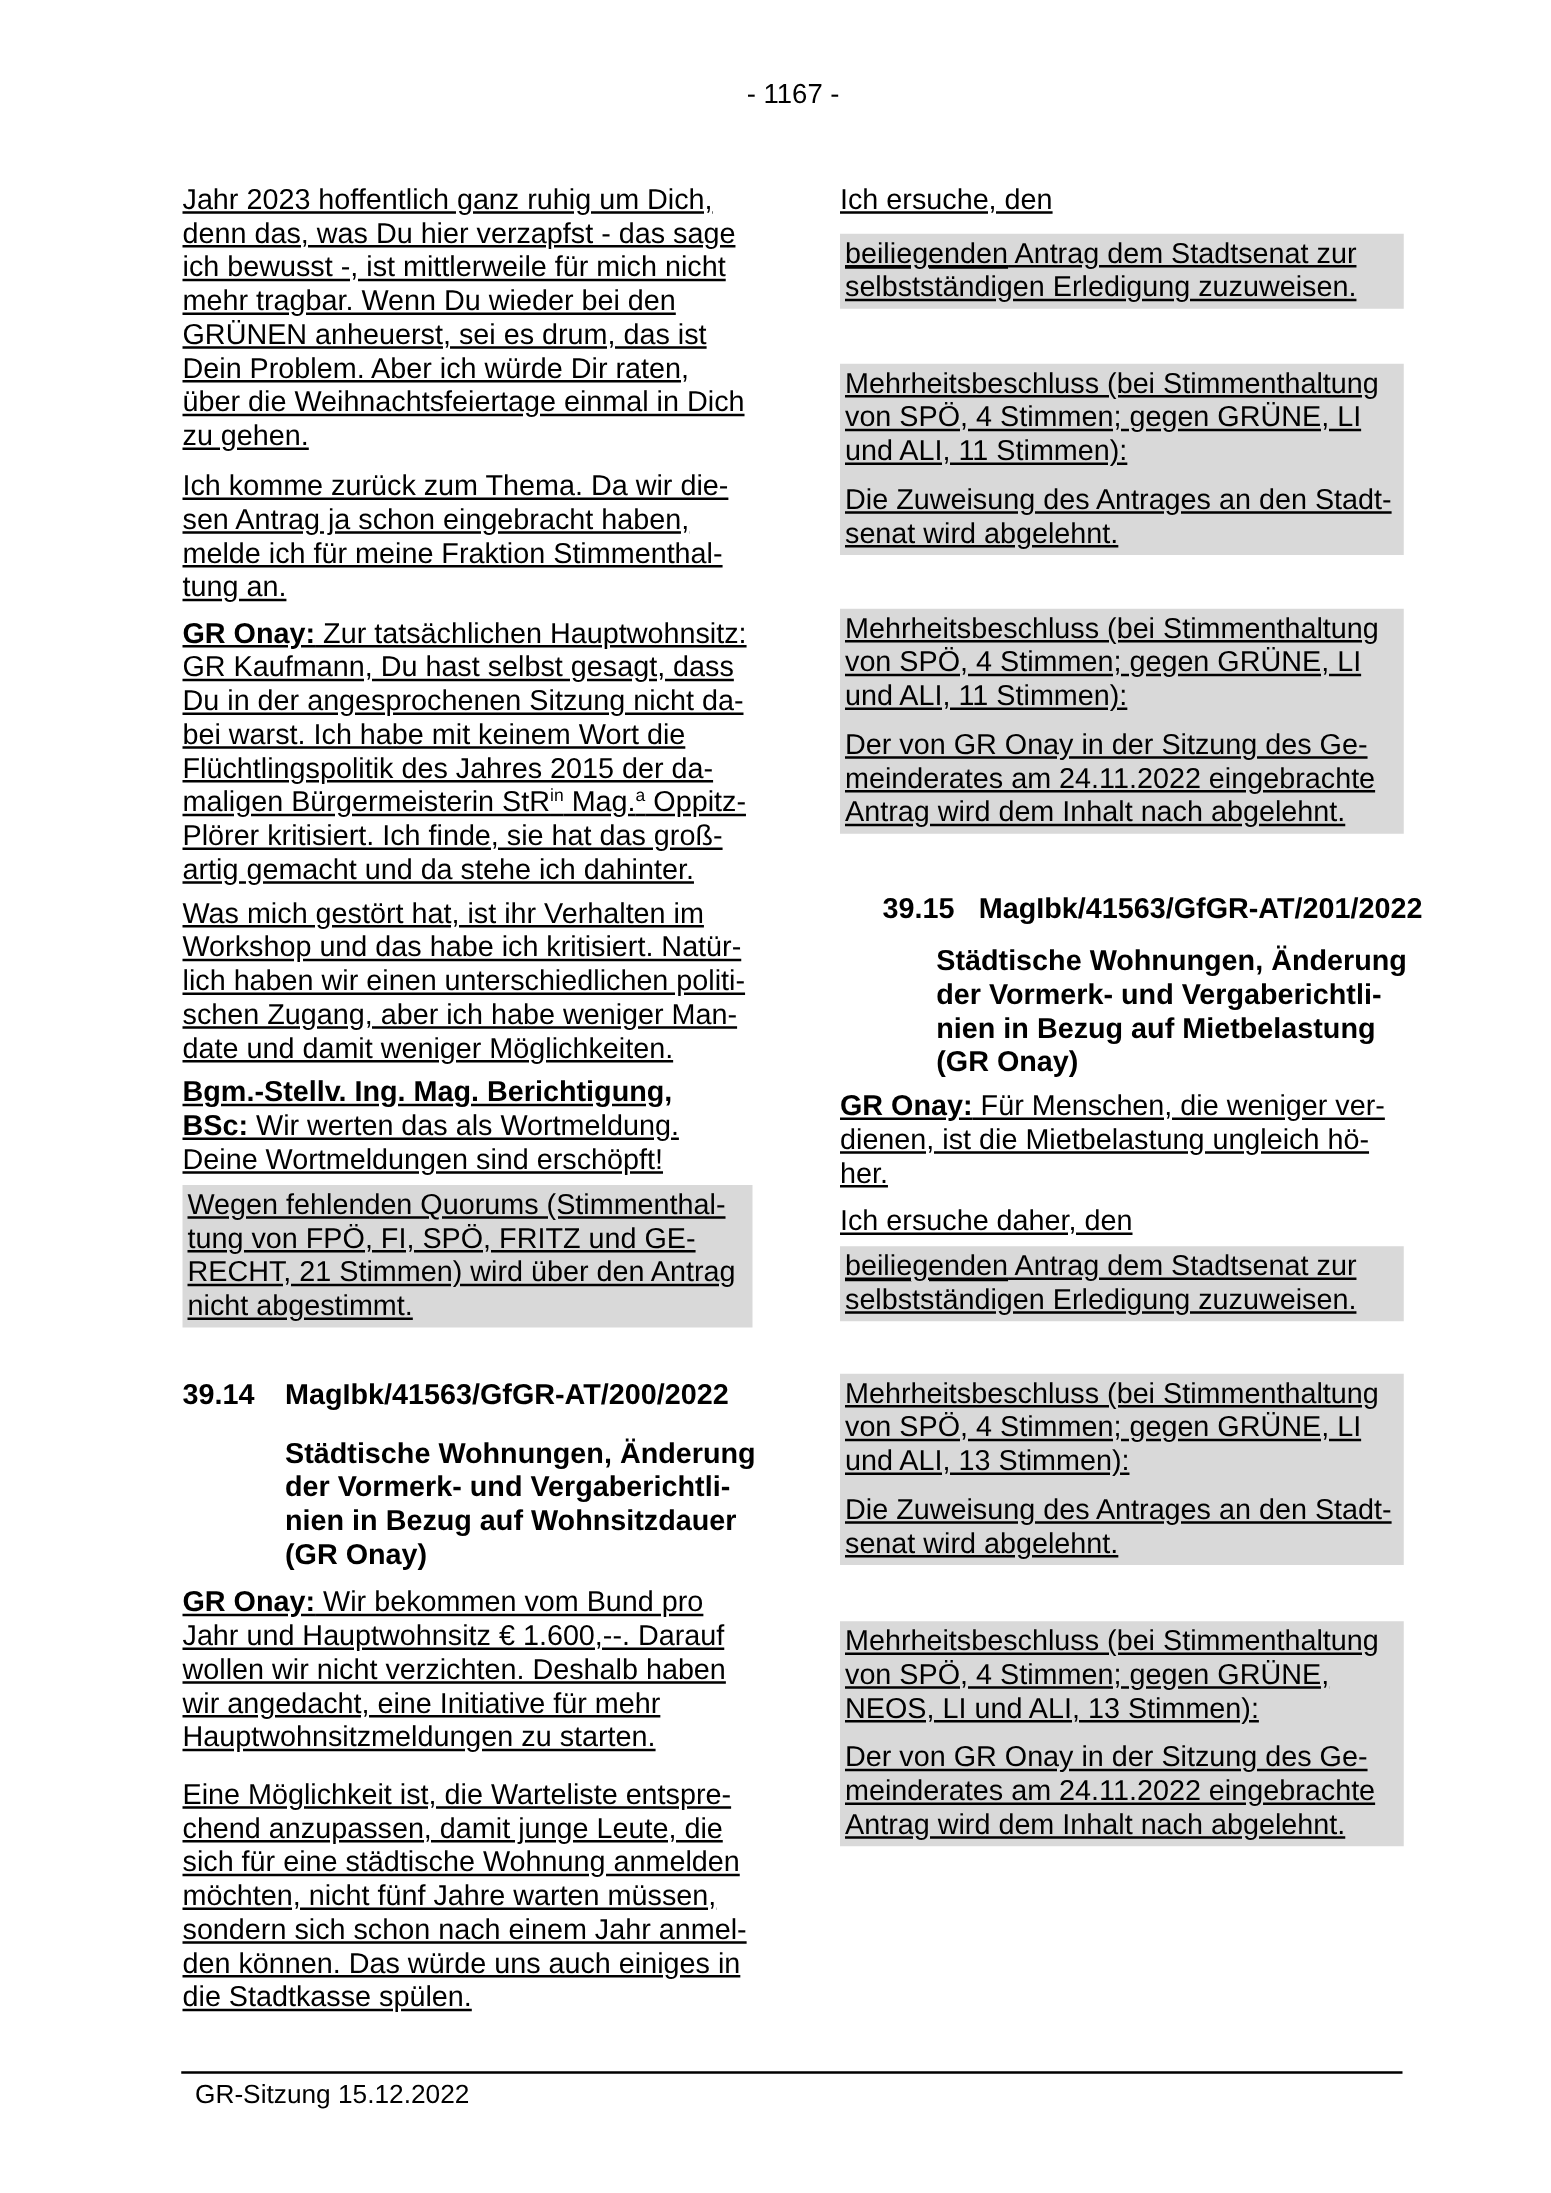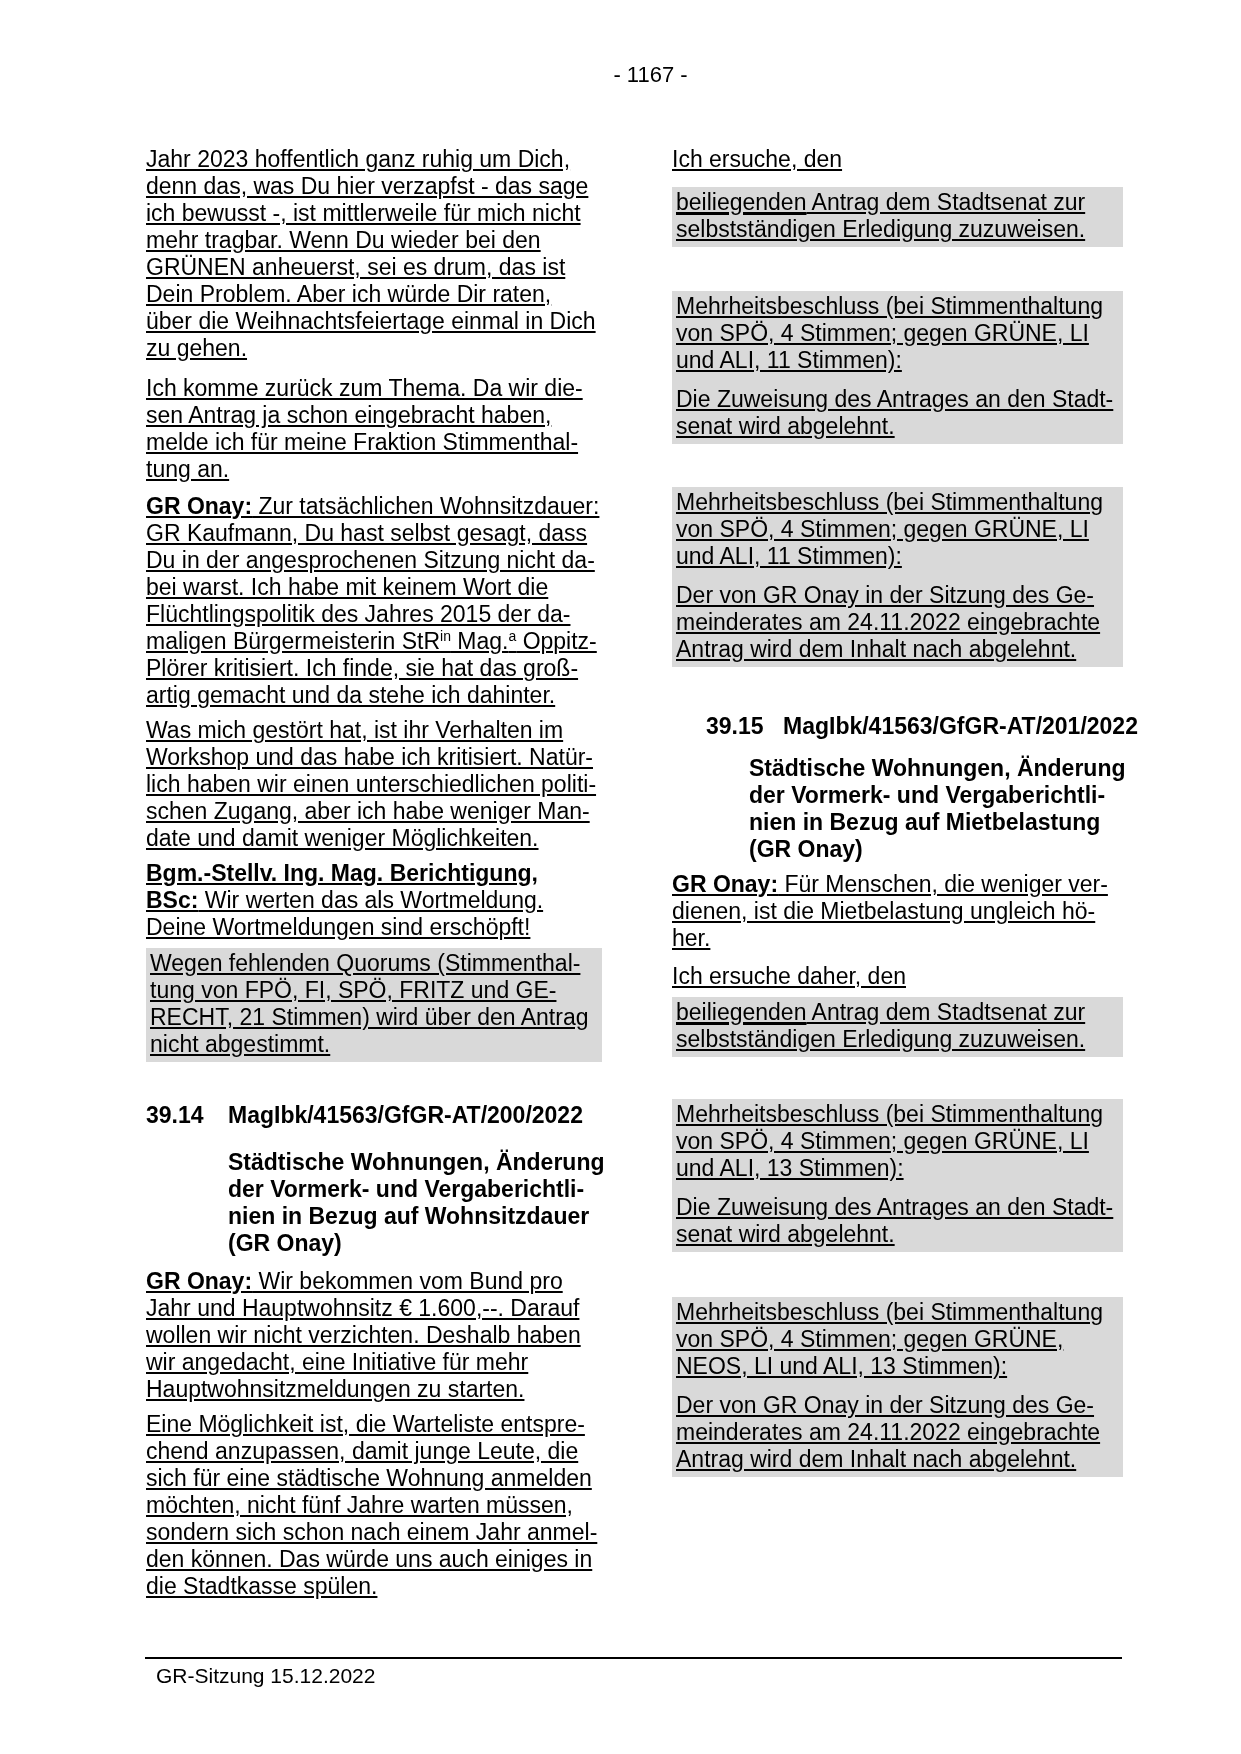--- a/index.html
+++ b/index.html
@@ -6,21 +6,21 @@
   .page {
     position: relative;
     width: 1241px;
     height: 1754px;
     background: #ffffff;
     font-family: "Liberation Sans", sans-serif;
     color: #000000;
   }
   .header {
     position: absolute;
-    left: 162px;
+    left: 146px;
     top: 62px;
     width: 977px;
     text-align: center;
     font-size: 22px;
     line-height: 26px;
   }
   .col {
     position: absolute;
     top: 146px;
     font-size: 23px;
@@ -81,21 +81,21 @@
       </div>
 
     <div class="para" style="margin-bottom:10px">
         <div class="ln">Ich komme zurück zum Thema. Da wir die-</div>
         <div class="ln">sen Antrag ja schon eingebracht haben,</div>
         <div class="ln">melde ich für meine Fraktion Stimmenthal-</div>
         <div class="ln">tung an.</div>
       </div>
 
     <div class="para" style="margin-bottom:8px">
-      <div class="ln"><strong>GR Onay:</strong><span> Zur tatsächlichen Wohnsitzdauer:</span></div>
+      <div class="ln"><strong>GR Onay:</strong><span> Zur tatsächlichen Hauptwohnsitz:</span></div>
       <div class="ln">GR Kaufmann, Du hast selbst gesagt, dass</div>
       <div class="ln">Du in der angesprochenen Sitzung nicht da-</div>
       <div class="ln">bei warst. Ich habe mit keinem Wort die</div>
       <div class="ln">Flüchtlingspolitik des Jahres 2015 der da-</div>
       <div class="ln"><span>maligen Bürgermeisterin StR</span><sup>in</sup><span> Mag.</span><sup>a</sup><span> Oppitz-</span></div>
       <div class="ln">Plörer kritisiert. Ich finde, sie hat das groß-</div>
       <div class="ln">artig gemacht und da stehe ich dahinter.</div>
     </div>
 
     <div class="para" style="margin-bottom:8px">
@@ -123,21 +123,21 @@
       <span class="h-num">39.14</span><span>MagIbk/41563/GfGR-AT/200/2022</span>
     </div>
 
     <div class="subheading" style="margin-bottom:11px">
         <div class="ln">Städtische Wohnungen, Änderung</div>
         <div class="ln">der Vormerk- und Vergaberichtli-</div>
         <div class="ln">nien in Bezug auf Wohnsitzdauer</div>
         <div class="ln">(GR Onay)</div>
       </div>
 
-    <div class="para" style="margin-bottom:8px">
+    <div class="para" style="margin-bottom:19px">
       <div class="ln"><strong>GR Onay:</strong><span> Wir bekommen vom Bund pro</span></div>
       <div>
           <div class="ln">Jahr und Hauptwohnsitz € 1.600,--. Darauf</div>
           <div class="ln">wollen wir nicht verzichten. Deshalb haben</div>
           <div class="ln">wir angedacht, eine Initiative für mehr</div>
           <div class="ln">Hauptwohnsitzmeldungen zu starten.</div>
         </div>
     </div>
 
     <div class="para">

